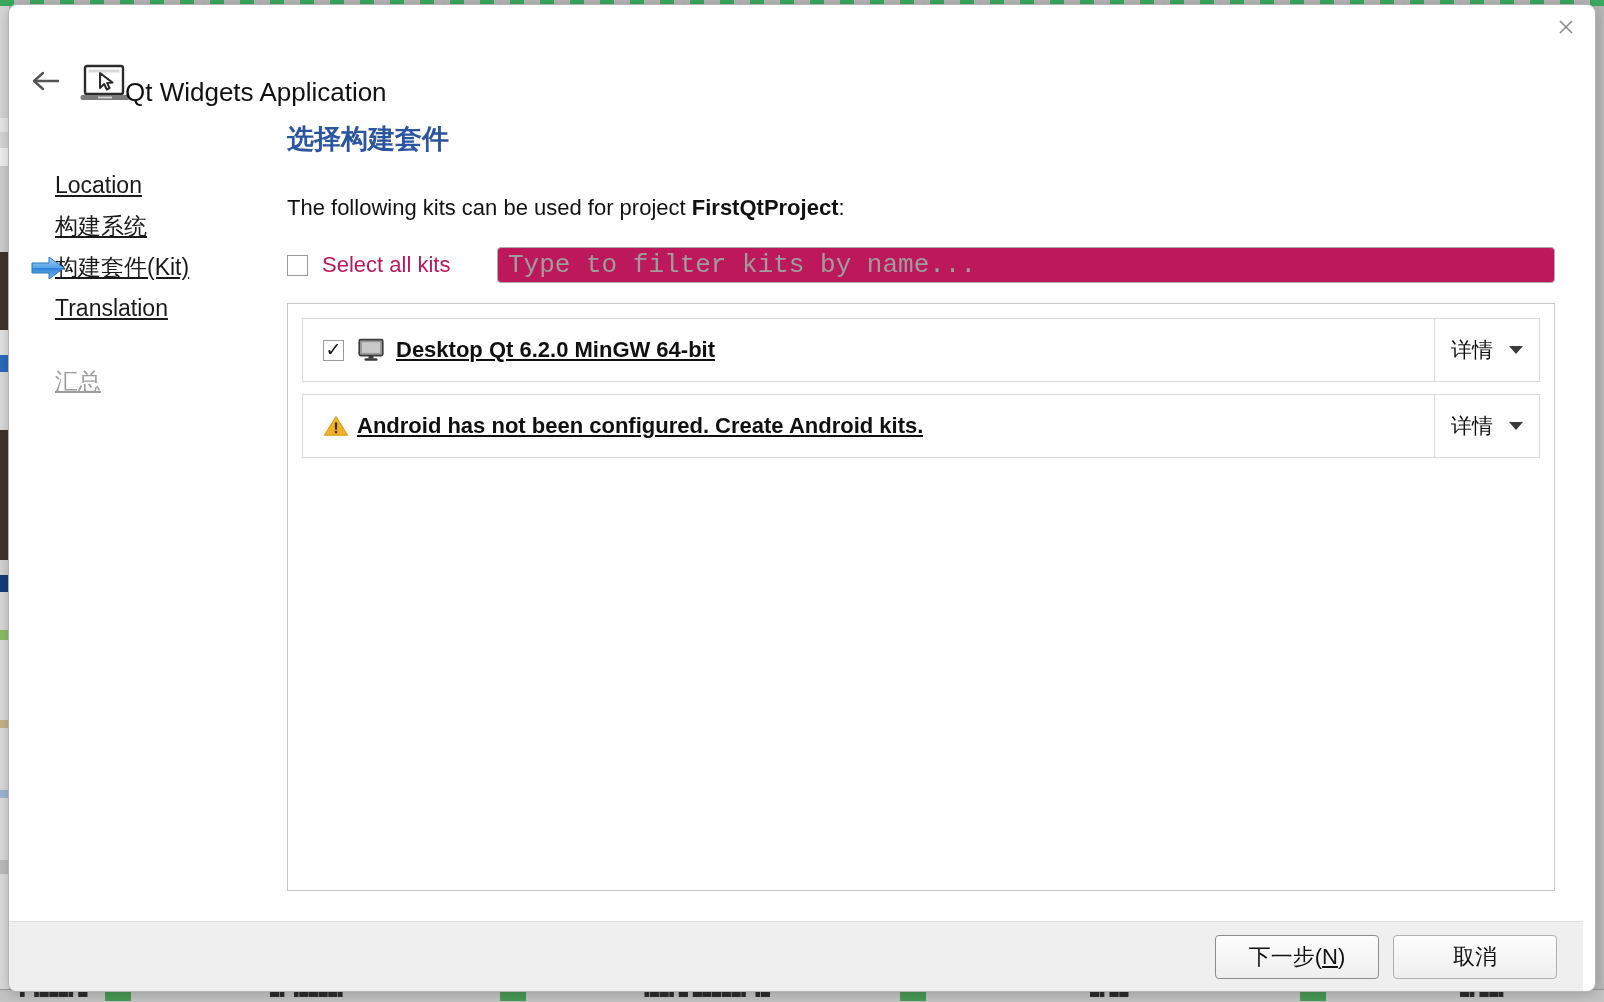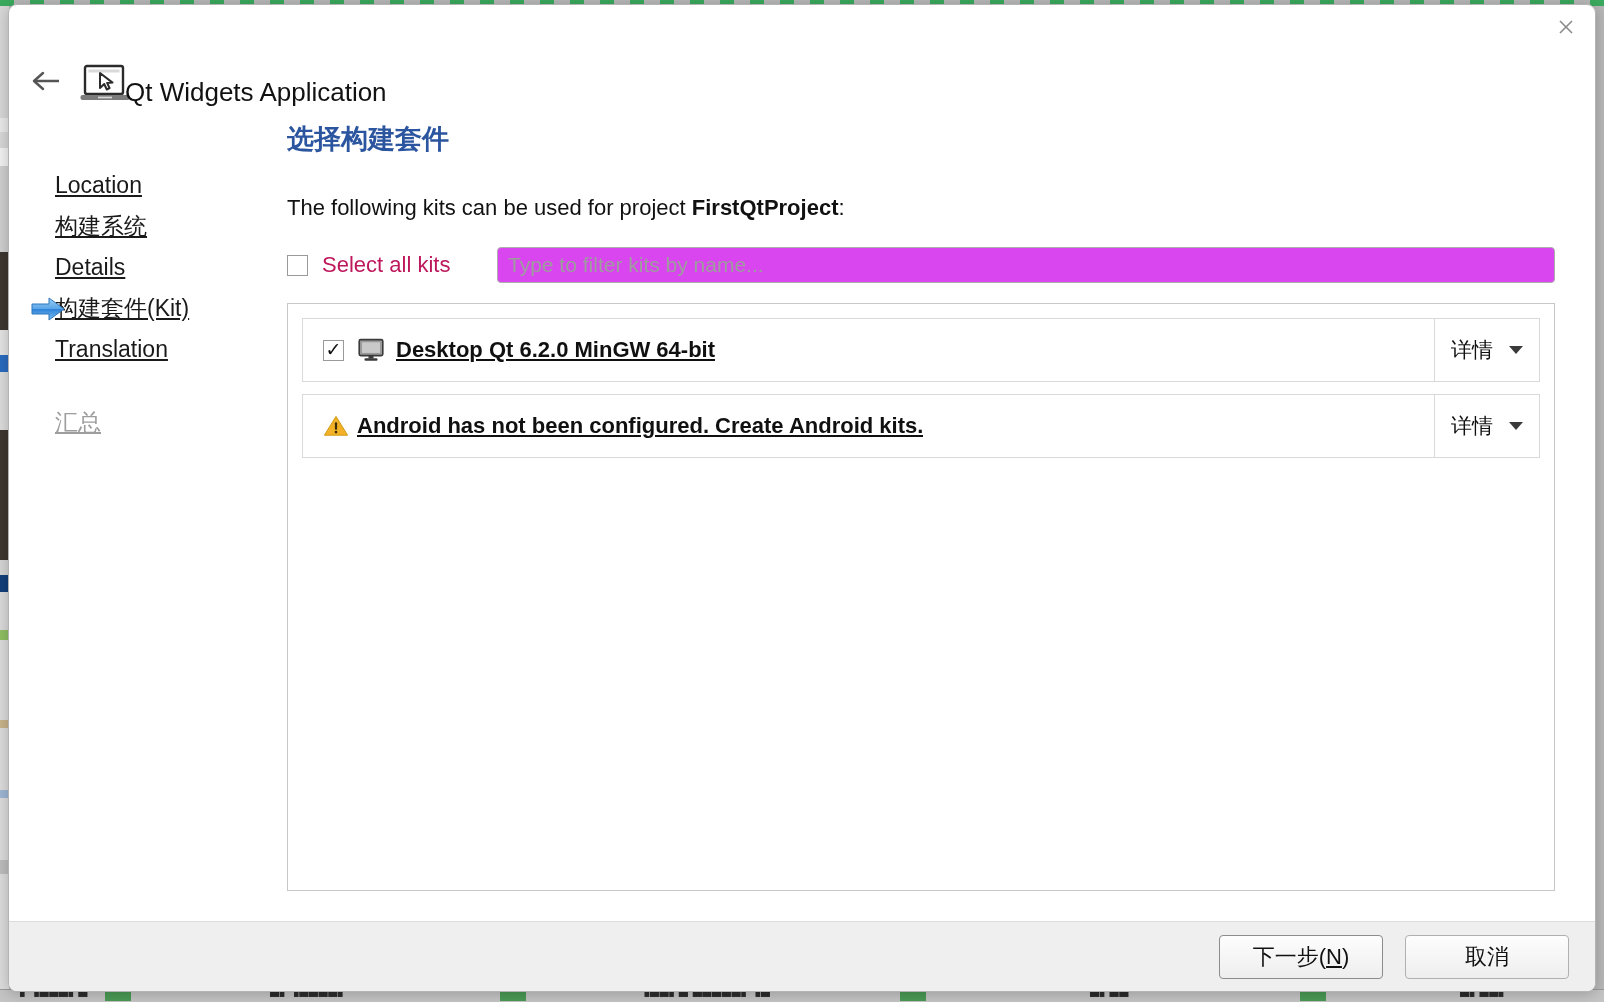--- a/index.html
+++ b/index.html
@@ -238,26 +238,26 @@
     margin-left: 14px;
     font-size: 22px;
     color: #be185d;
     white-space: nowrap;
   }
   #kit-filter-input {
     flex: 1 1 auto;
     height: 36px;
     border: 1px solid #adadad;
     border-radius: 4px;
-    background: #d946ef;
-    font-size: 21px;
+    background: #be185d;
+    font-size: 26px;
     color: #111;
     padding: 0 10px;
     box-sizing: border-box;
-    font-family: Liberation Sans, sans-serif;
+    font-family: Liberation Mono, monospace;
     outline: none;
   }
   #kit-filter-input::placeholder { color: #9d9d9d; }
 
   
   #kit-list {
     border: 1px solid #c7c7c7;
     background: #fff;
     height: 588px;
     padding: 14px 14px 0 14px;
@@ -311,29 +311,29 @@
   .kit-row .kit-details .caret {
     width: 0; height: 0;
     border-left: 7px solid transparent;
     border-right: 7px solid transparent;
     border-top: 8px solid #3a3a3a;
   }
 
   
   #footer {
     position: absolute;
-    left: 0; right: 0; bottom: 0;
+    left: 0; right: 12px; bottom: 0;
     height: 70px;
     background: #efefef;
     border-top: 1px solid #dddddd;
     display: flex;
     align-items: center;
     justify-content: flex-end;
     padding-right: 26px;
-    gap: 22px;
+    gap: 14px;
     box-sizing: border-box;
   }
   .dlg-btn {
     min-width: 164px;
     height: 44px;
     background: linear-gradient(to bottom, #fdfdfd, #eeeeee);
     border: 1px solid #b0b0b0;
     border-radius: 4px;
     font-size: 22px;
     color: #111;
@@ -400,24 +400,20 @@
     <div class="side-item">
 
       <span>Location</span>
     </div>
 
     <div class="side-item">
 
       <span>构建系统</span>
     </div>
 
-    <div class="side-item">
-
-      <span>Details</span>
-    </div>
 
     <div class="side-item current">
       <span class="cur-arrow">
         <svg width="34" height="26" viewBox="0 0 34 26" aria-hidden="true">
           <defs>
             <linearGradient id="arrGrad" x1="0" y1="0" x2="0" y2="1">
               <stop offset="0%" stop-color="#9fd0f5"></stop>
               <stop offset="48%" stop-color="#5aa6e8"></stop>
               <stop offset="52%" stop-color="#2f84d8"></stop>
               <stop offset="100%" stop-color="#7cbdf0"></stop>

